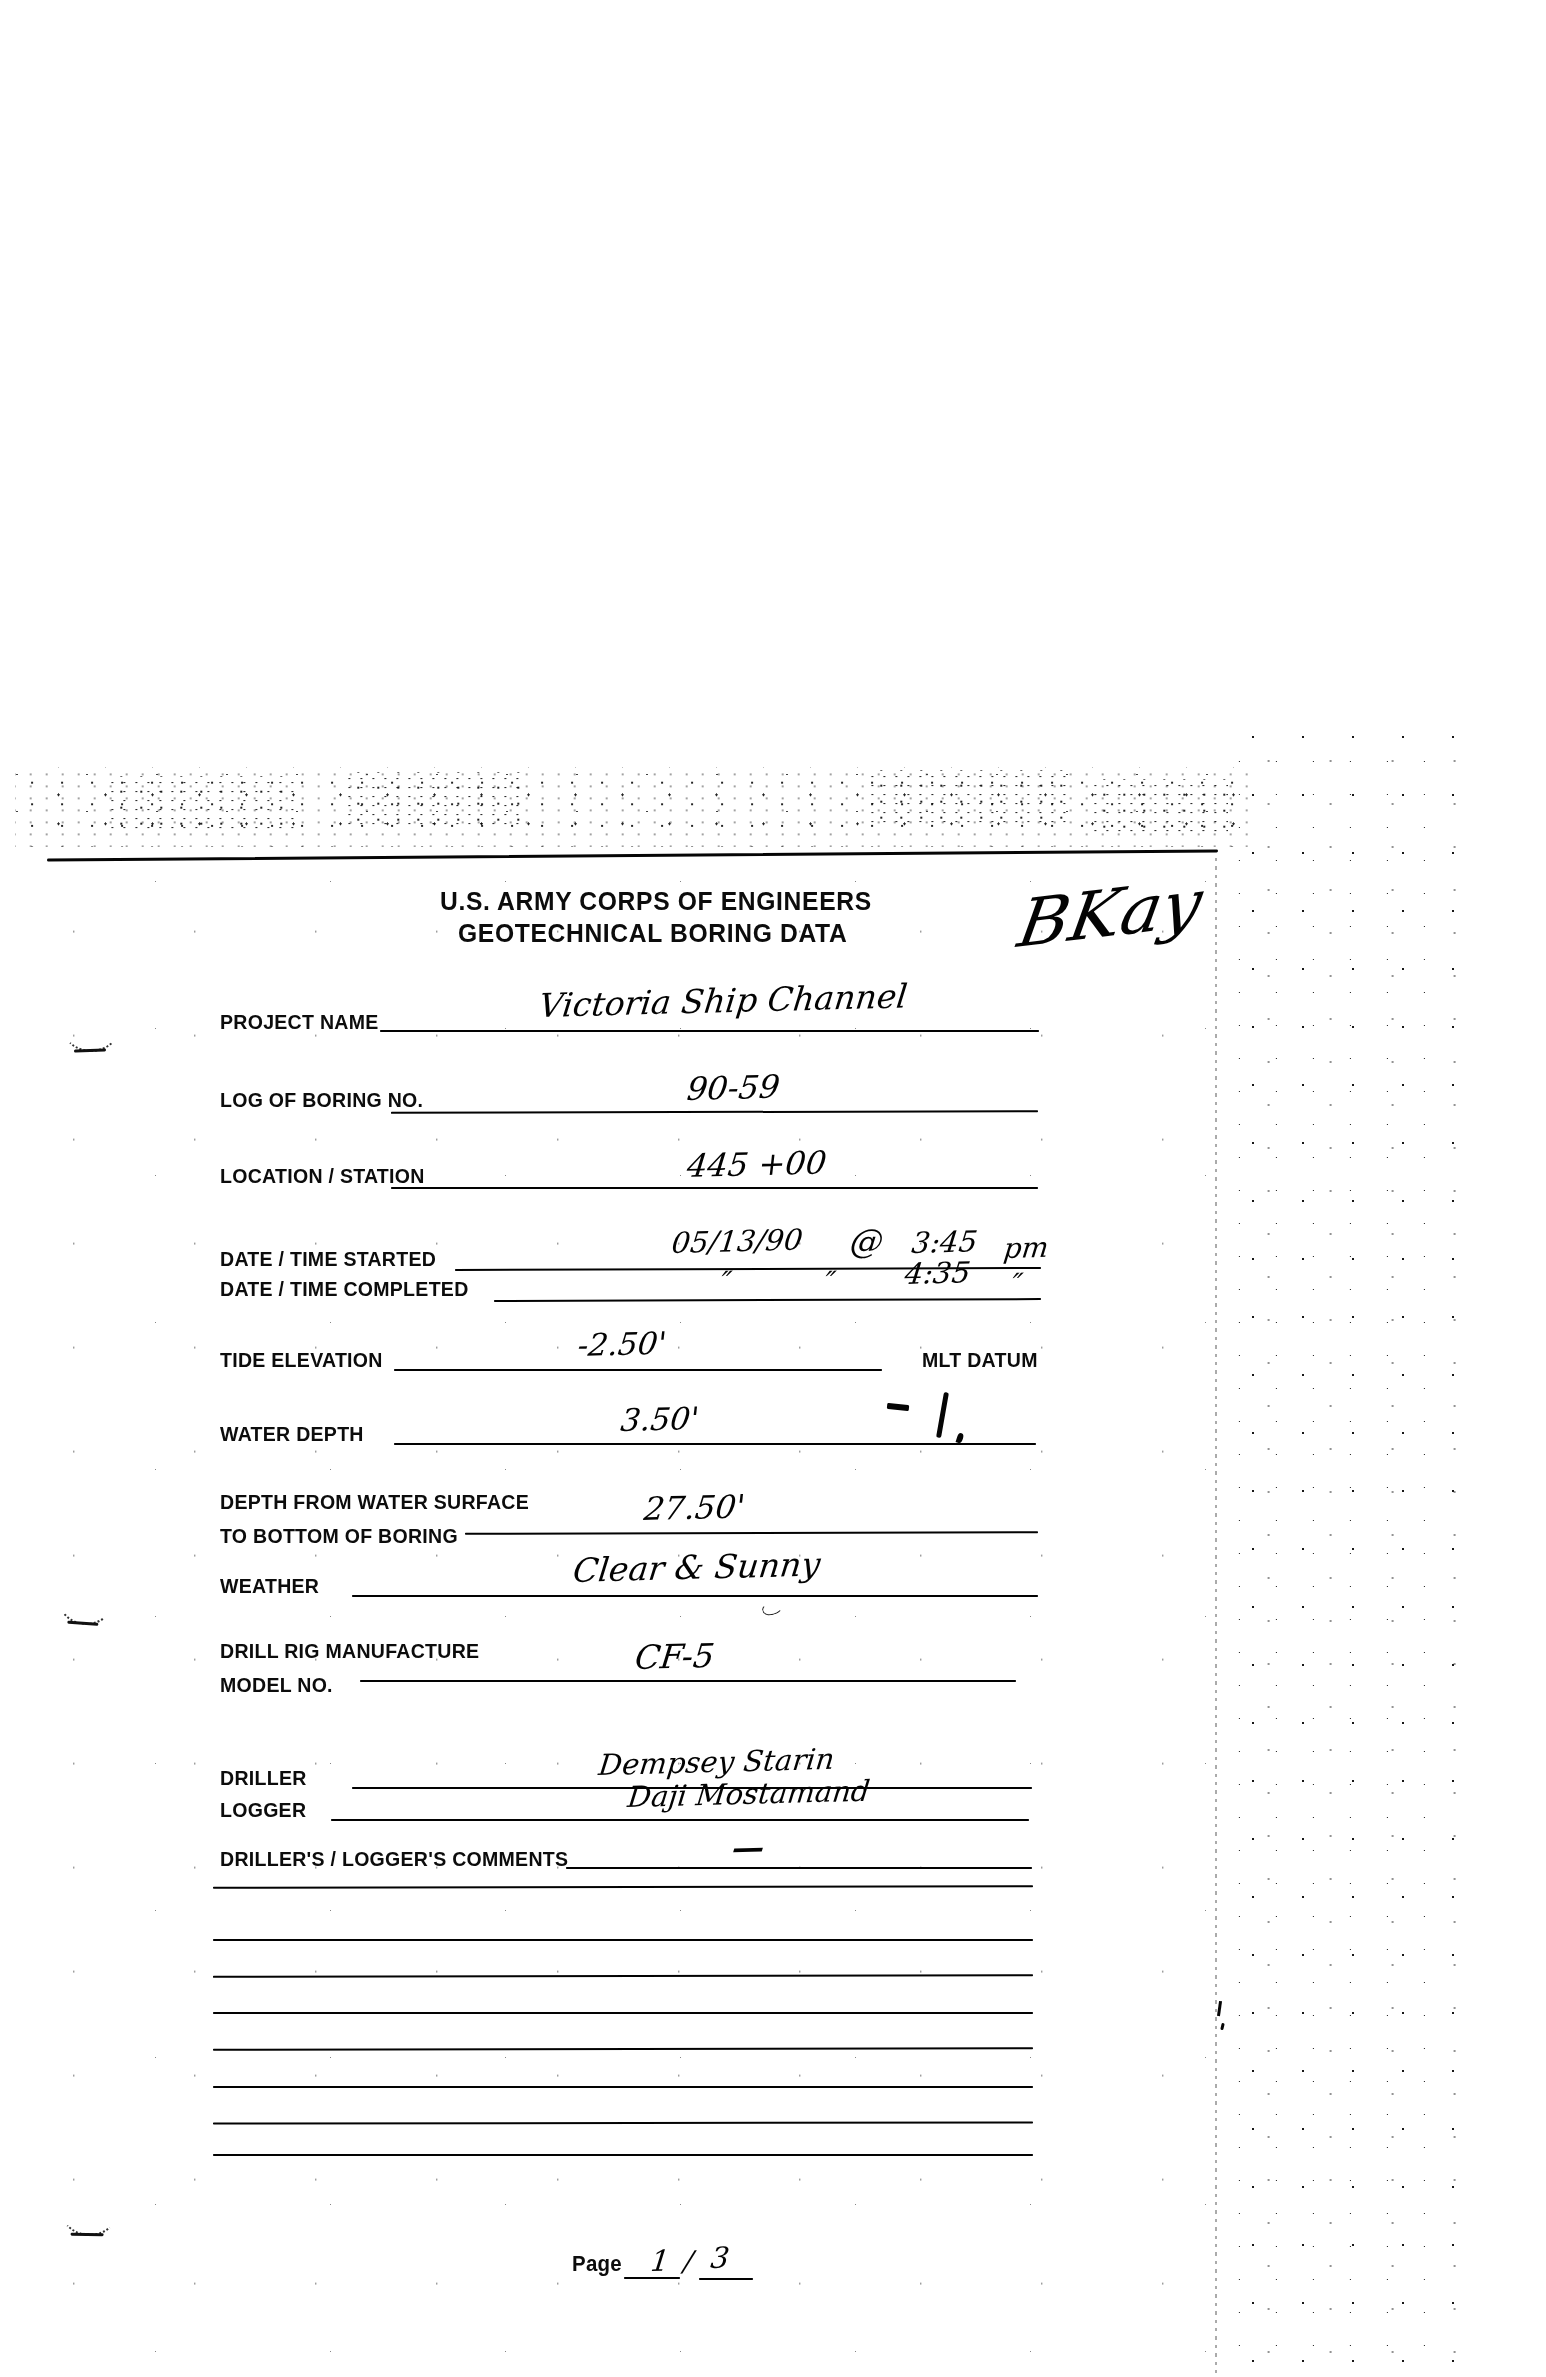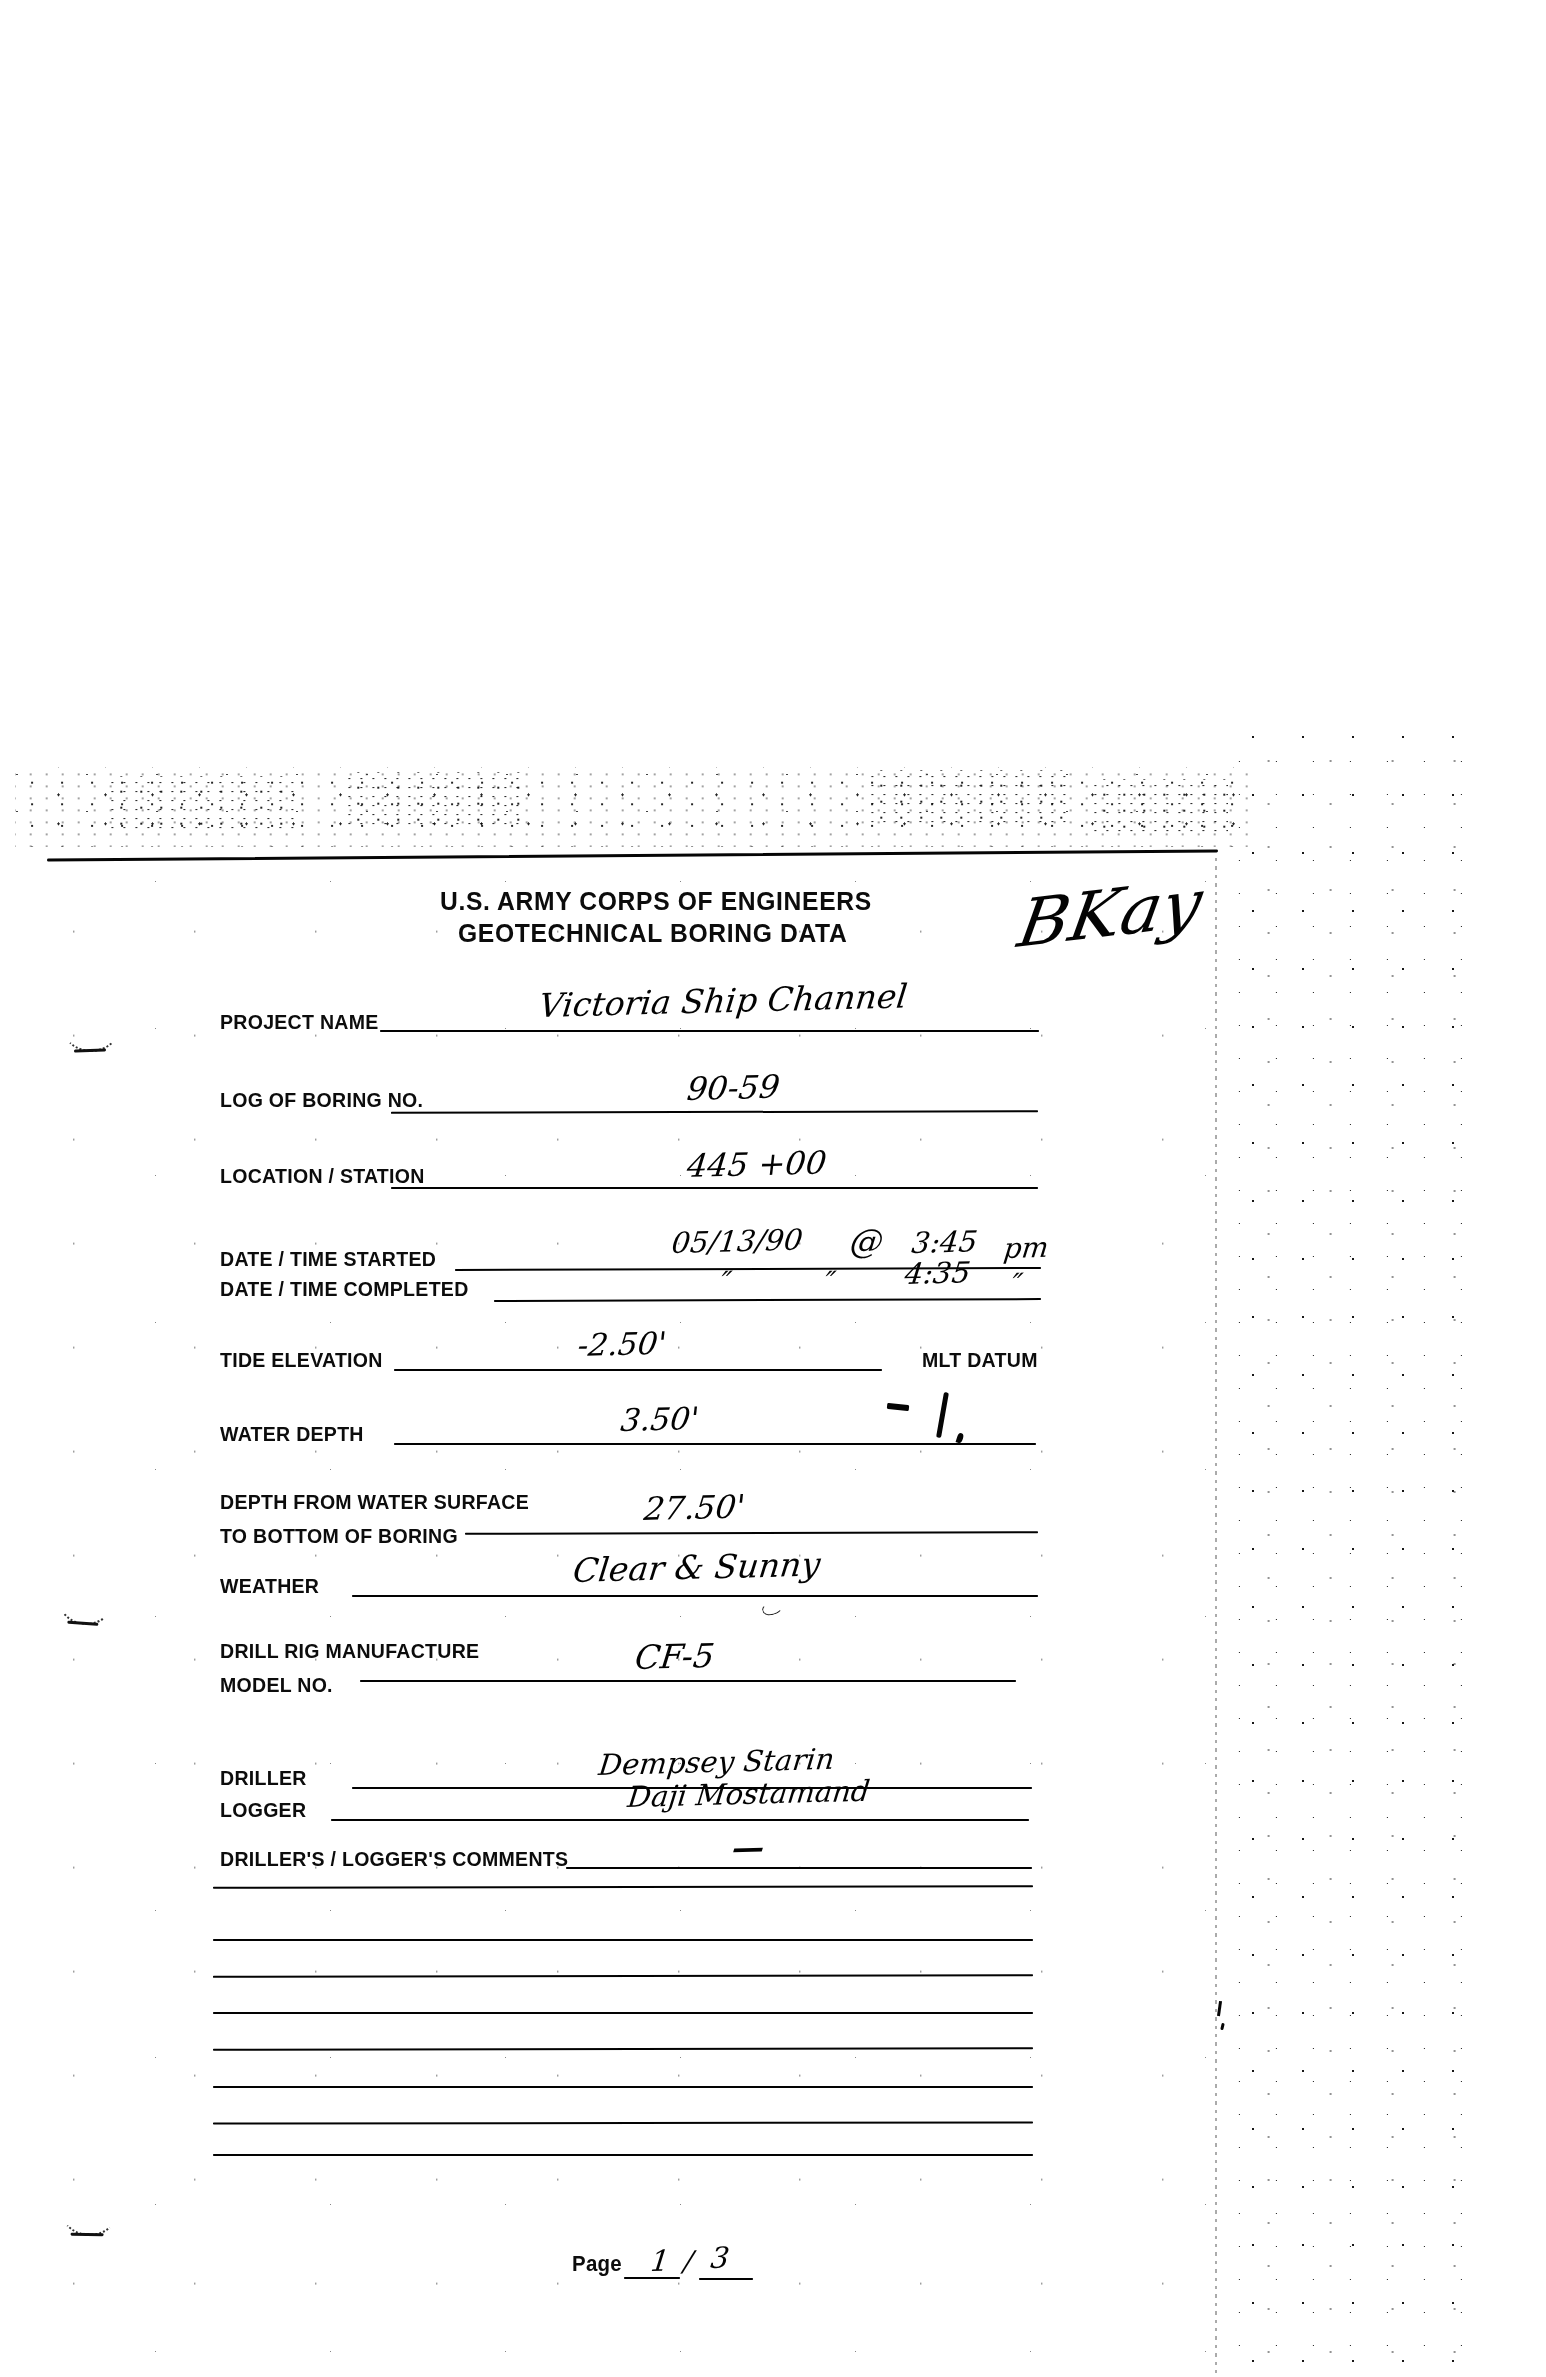--- a/index.html
+++ b/index.html
@@ -1,17 +1,17 @@
 <!DOCTYPE html>
 <html style="font-size:11px"><head>
 <meta charset="utf-8">
 <style>
   html,body{margin:0;padding:0;background:#ffffff;}
   #canvas{position:relative;width:1457px;height:2377px;background:#ffffff;overflow:hidden;
-          font-family:"Liberation Sans",sans-serif;padding-left:8px;}
+          font-family:"Liberation Sans",sans-serif;}
 
   
   .noise-band{position:absolute;left:15.3px;top:767px;width:1233px;height:80px;opacity:.85;
     background-image:
       radial-gradient(circle,#000 0.8px,transparent 1px),
       radial-gradient(circle,#111 0.6px,transparent 0.8px),
       radial-gradient(circle,#000 1px,transparent 1.2px),
       radial-gradient(circle,#222 0.6px,transparent 0.8px);
     background-size:30px 21.6px,16px 12px,47px 29px,70px 37px;
     background-position:2.1px 4.9px,7.7px 1.4px,20px 13.3px,37px 26px;}

